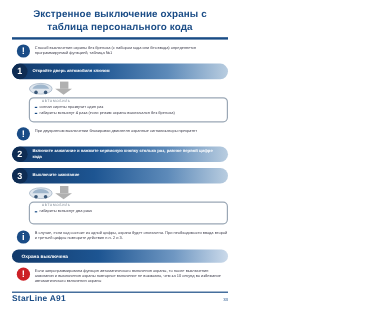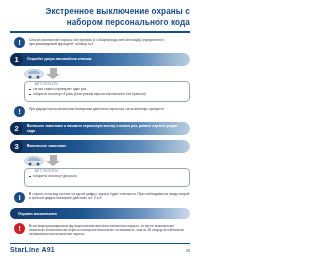--- a/index.html
+++ b/index.html
@@ -21,21 +21,21 @@
     height: 259px;
     box-sizing: border-box;
     padding: 0 10px;
     position: relative;
     background: #ffffff;
   }
 
   
   .title-block {
     padding-top: 7px;
-    text-align: right;
+    text-align: center;
   }
   .title-line {
     font-size: 8.2px;
     font-weight: bold;
     color: #1a4c86;
     line-height: 10.5px;
     letter-spacing: .1px;
     white-space: nowrap;
   }
   .title-rule {
@@ -226,21 +226,21 @@
     color: #1a4c86;
   }
 </style>
 </head>
 <body>
 
 <div class="page">
 
   <div class="title-block">
     <div class="title-line">Экстренное выключение охраны с</div>
-    <div class="title-line">набором персонального кода</div>
+    <div class="title-line">таблица персонального кода</div>
     <div class="title-rule"></div>
   </div>
 
   <div class="note">
     <div class="note-icon">!</div>
     <div class="note-text">Способ выключения охраны без брелока (с набором кода или без ввода) определяется программируемой функцией, таблица №1</div>
   </div>
 
   <div class="step">
     <div class="step-num">1</div>

